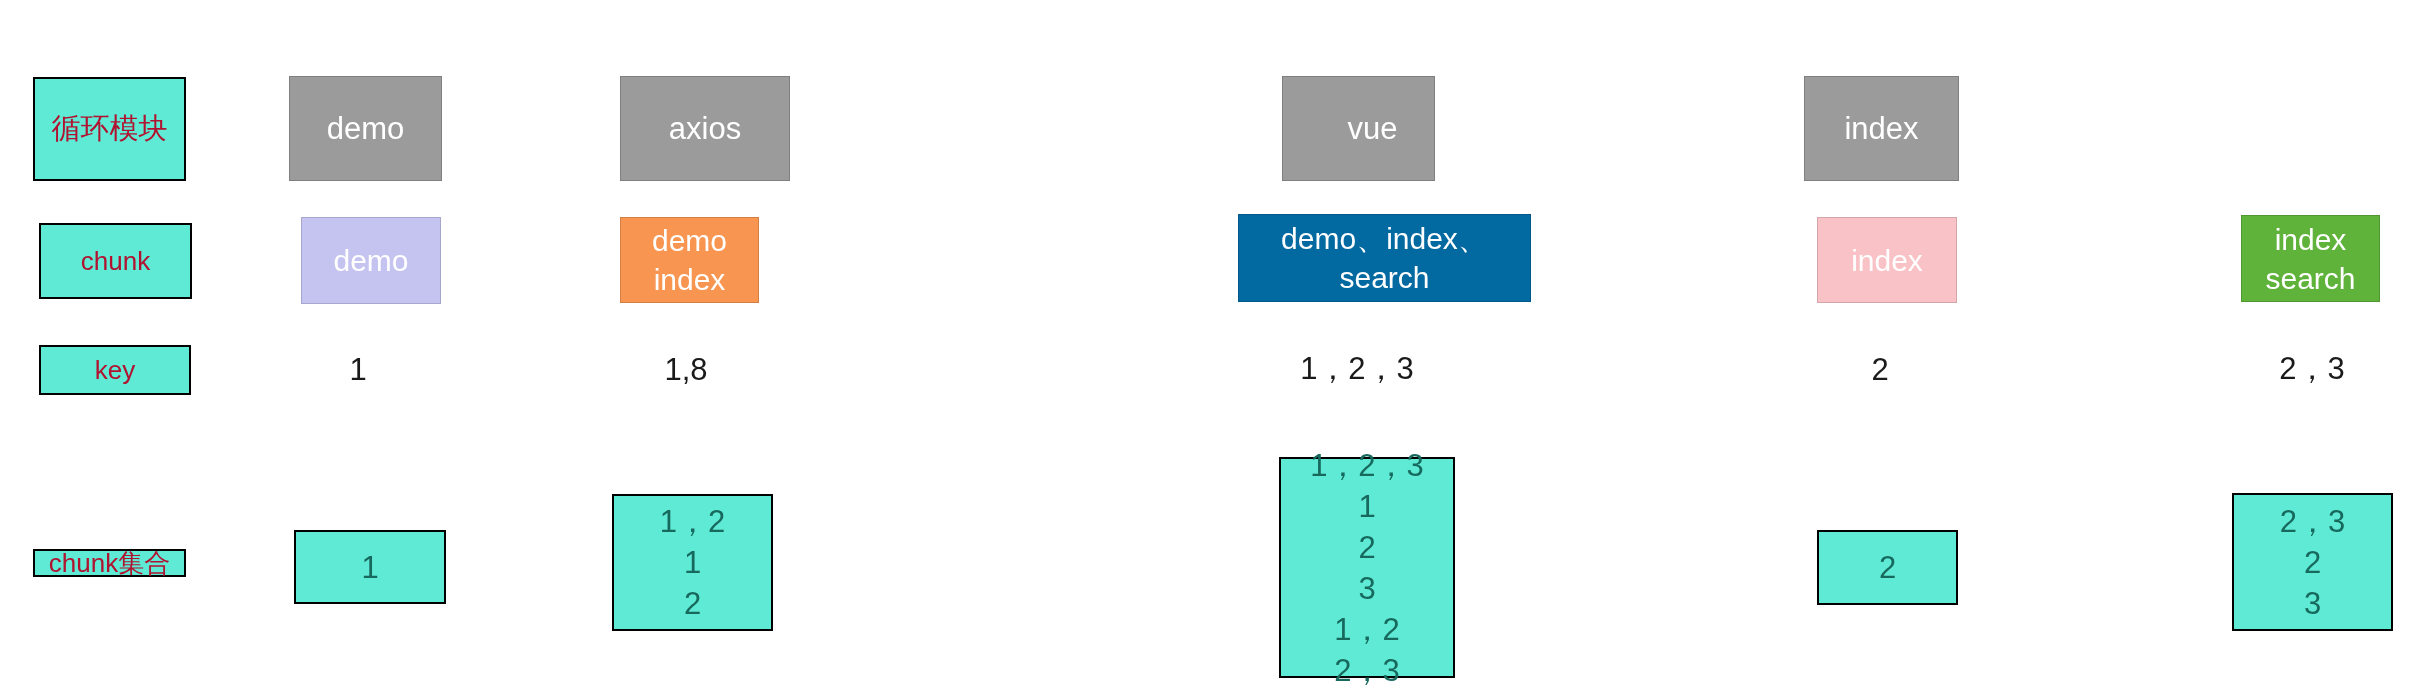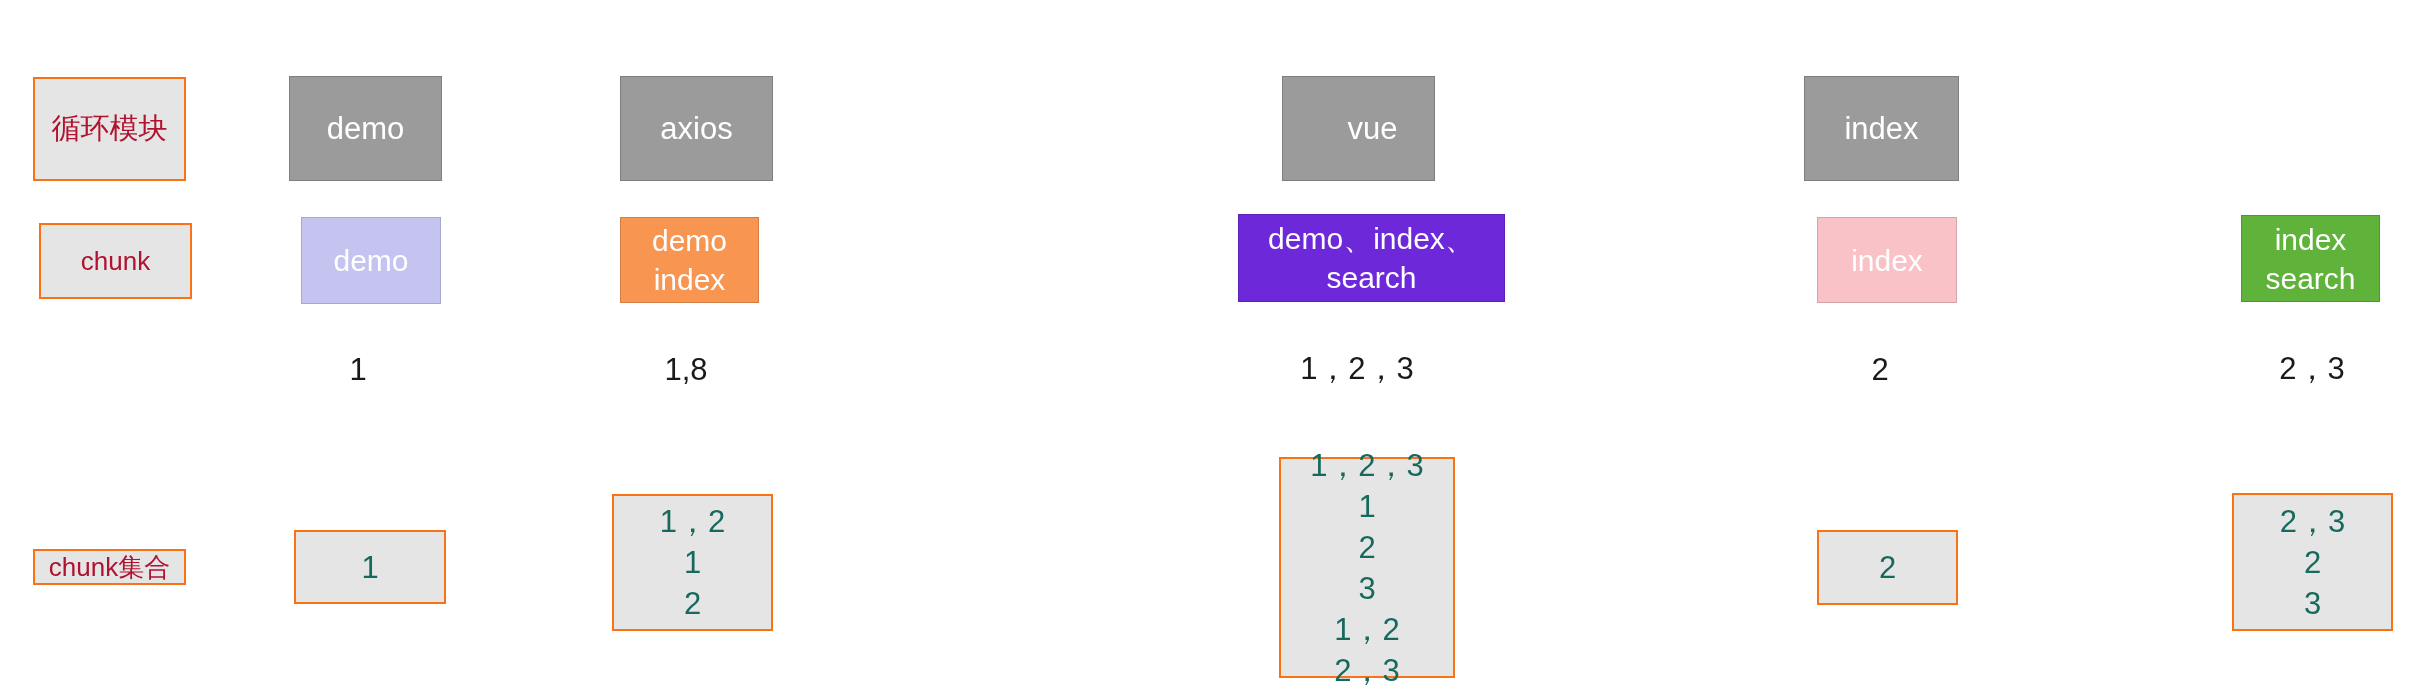--- a/index.html
+++ b/index.html
@@ -1,72 +1,75 @@
 <!DOCTYPE html>
 <html><head>
 <meta charset="utf-8">
 <style>
   html,body{margin:0;padding:0;background:#ffffff;}
   body{font-family:"Liberation Sans", sans-serif;}
   .stage{position:relative;width:2420px;height:690px;background:#ffffff;overflow:hidden;}
   .abs{position:absolute;box-sizing:border-box;}
   .flexc{display:flex;flex-direction:column;align-items:center;justify-content:center;text-align:center;}
-  .outline{border:2px solid #f97316;background:#e5e5e5;}
+  .outline{border:2px solid #000000;background:#5eead4;}
   .module{color:#ffffff;font-size:31px;border:1px solid rgba(0,0,0,0.18);}
   .chunkbox{color:#ffffff;font-size:30px;line-height:39px;border:1px solid rgba(0,0,0,0.15);}
   .labeltext{color:#b0122f;font-size:26px;}
   .cjk{font-size:29px;}
   .keyval{position:absolute;font-size:31px;color:#1a1a1a;transform:translateX(-50%);white-space:nowrap;text-align:center;}
   .setbox{color:#17695e;font-size:31px;line-height:41px;overflow:visible;}
   .setbox div{white-space:nowrap;}
 </style>
 </head>
 <body>
 
 <div class="stage">
 
   <div class="abs outline flexc" style="left:33px;top:77px;width:153px;height:104px">
     <span class="labeltext cjk">循环模块</span>
   </div>
   <div class="abs outline flexc" style="left:39px;top:223px;width:153px;height:76px">
     <span class="labeltext">chunk</span>
   </div>
-  <div class="abs outline flexc" style="left:33px;top:549px;width:153px;height:36px">
+  <div class="abs outline flexc" style="left:39px;top:345px;width:152px;height:50px">
+    <span class="labeltext">key</span>
+  </div>
+  <div class="abs outline flexc" style="left:33px;top:549px;width:153px;height:28px">
     <span class="labeltext">chunk集合</span>
   </div>
 
   <div class="abs module flexc" style="left: 289px; top: 76px; width: 153px; height: 105px; background-color: rgb(155, 155, 155);">
     <span>demo</span>
   </div>
   <div class="abs chunkbox flexc" style="left: 301px; top: 217px; width: 140px; height: 87px; background-color: rgb(197, 196, 240);">
     <div>demo</div>
   </div>
   <div class="keyval" style="left:358px;top:352px">1</div>
   <div class="abs outline setbox flexc" style="left:294px;top:530px;width:152px;height:74px">
     <div>1</div>
   </div>
 
-  <div class="abs module flexc" style="left: 620px; top: 76px; width: 153px; height: 105px; background-color: rgb(155, 155, 155);">
+  <div class="abs module flexc" style="left: 620px; top: 76px; width: 170px; height: 105px; background-color: rgb(155, 155, 155);">
     <span>axios</span>
   </div>
   <div class="abs chunkbox flexc" style="left: 620px; top: 217px; width: 139px; height: 86px; background-color: rgb(247, 149, 81);">
     <div>demo</div>
     <div>index</div>
   </div>
   <div class="keyval" style="left:686px;top:352px">1,8</div>
   <div class="abs outline setbox flexc" style="left:612px;top:494px;width:161px;height:137px">
     <div>1，2</div>
     <div>1</div>
     <div>2</div>
   </div>
 
   <div class="abs module flexc" style="left: 1282px; top: 76px; width: 153px; height: 105px; background-color: rgb(155, 155, 155); padding-left: 28px;">
     <span>vue</span>
   </div>
-  <div class="abs chunkbox flexc" style="left: 1238px; top: 214px; width: 267px; height: 88px; background-color: #6d28d9; text-align: center;">
+  <div class="abs chunkbox flexc" style="left: 1238px; top: 214px; width: 293px; height: 88px; background-color: #0369a1; text-align: center;">
     <div>demo、index、</div>
     <div>search</div>
   </div>
   <div class="keyval" style="left:1357px;top:348px">1，2，3</div>
   <div class="abs outline setbox flexc" style="left:1279px;top:457px;width:176px;height:221px">
     <div>1，2，3</div>
     <div>1</div>
     <div>2</div>
     <div>3</div>
     <div>1，2</div>

